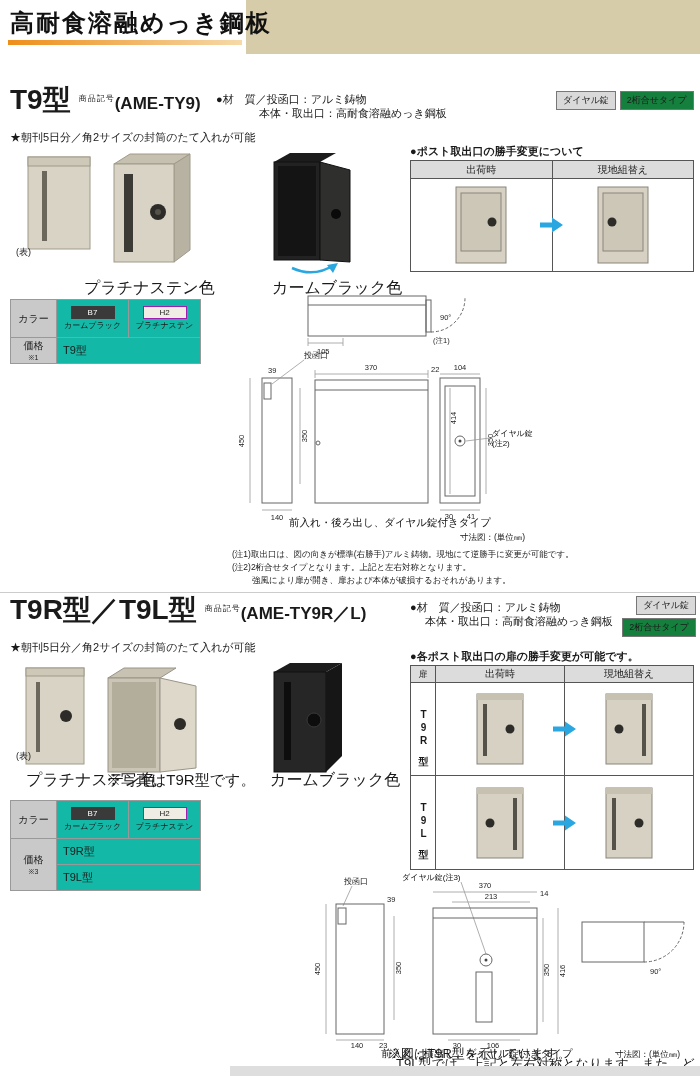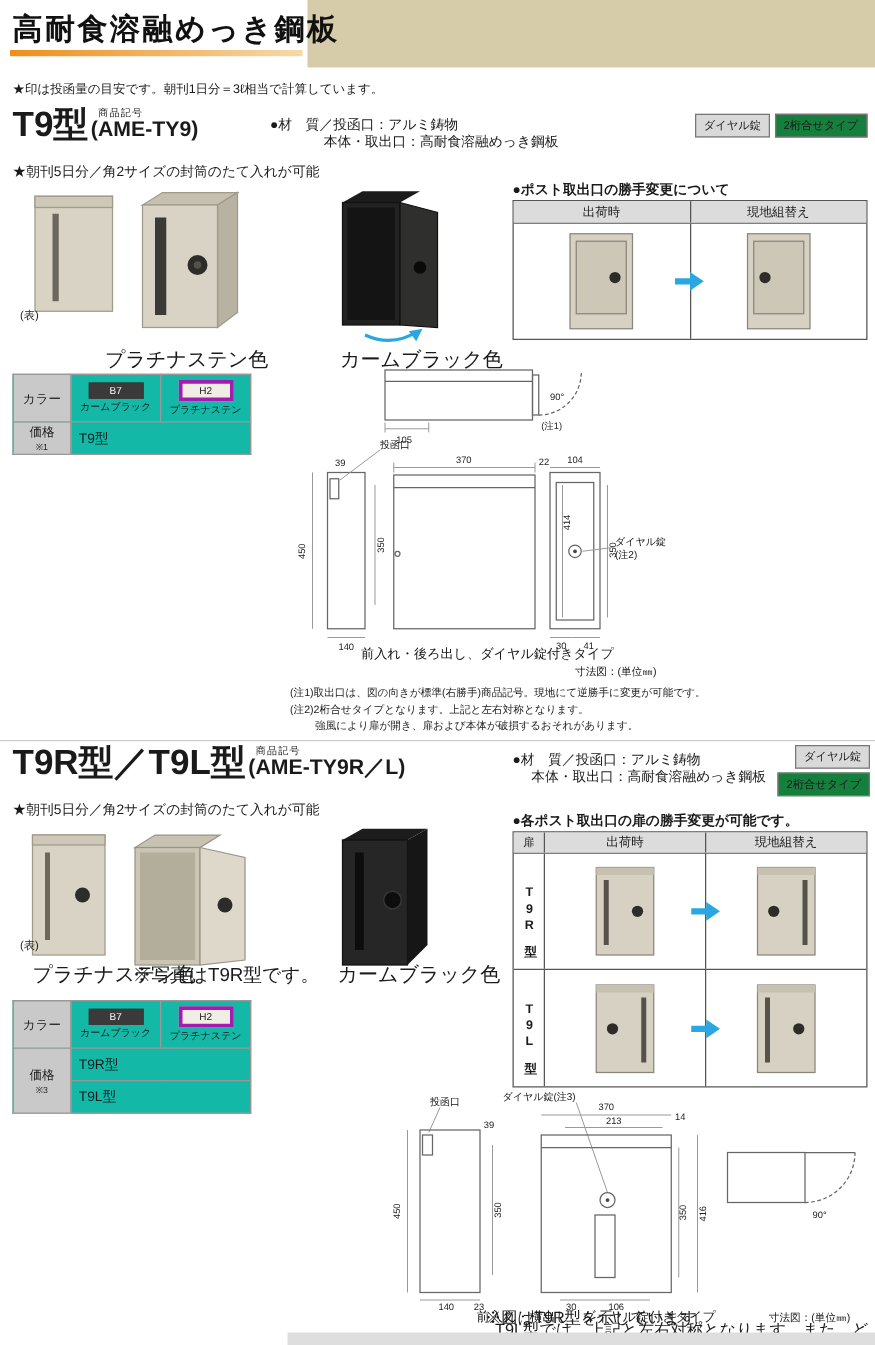--- a/index.html
+++ b/index.html
@@ -5,21 +5,21 @@
   *{margin:0;padding:0;box-sizing:border-box}
   body{font-family:"Liberation Sans",sans-serif;background:#9a9a9a}
   .page{position:relative;width:700px;height:1076px;background:#fff;margin:0 auto;overflow:hidden;color:#1a1a1a}
   .abs{position:absolute}
   .deco-top{left:246px;top:0;width:454px;height:54px;background:#d7cca9}
   .page-title{left:10px;top:7px;font-size:24px;font-weight:bold;letter-spacing:2px;color:#111}
   .title-rule{left:8px;top:40px;width:234px;height:5px;background:linear-gradient(90deg,#ee8e1a,#f6d9a8)}
   .top-note{left:10px;top:64px;font-size:10px}
   .sec-head{display:flex;align-items:flex-end;gap:2px}
   .sec-title{font-size:28px;font-weight:bold;line-height:1}
-  .code-wrap{display:inline-flex;flex-direction:column;line-height:1.1}
+  .code-wrap{display:inline-flex;flex-direction:row;line-height:1.1}
   .model-label{font-size:8px;letter-spacing:1px;padding-left:6px}
   .sec-code{font-size:17px;font-weight:bold}
   .mat{font-size:11px}
   .tags-row{display:flex;gap:4px}
   .tags-col{display:flex;flex-direction:column;gap:3px;align-items:flex-end}
   .tag{font-size:9px;border:1px solid #777;padding:2px 6px;white-space:nowrap;background:#15803d}
   .tag-dark{background:#d9d9d9}
   .feature{font-size:11px}
   .tiny-label{font-size:9px}
   .photo-label{font-size:16px}
@@ -44,21 +44,21 @@
   .vtext{writing-mode:vertical-rl;text-orientation:upright;font-size:10px;font-weight:bold;letter-spacing:2px}
   .h2-arrow{position:absolute;left:154px;top:50%;transform:translate(-50%,-50%)}
   .ctable{border-collapse:collapse;background:#14b8a6}
   .ctable th,.ctable td{border:1px solid #999}
   .thead{background:#c9c9c9;font-size:10px;font-weight:normal;width:46px;text-align:center}
   .crow1{height:38px}
   .crow2{height:26px}
   .ccell{width:72px;text-align:center;vertical-align:middle;padding:3px 3px}
   .chip{display:block;width:44px;margin:0 auto;font-size:8px;line-height:11px;text-align:center}
   .chip-dark{background:#3a3a3a;color:#fff;border:1px solid #3a3a3a}
-  .chip-light{background:#efede4;color:#222;border:3px solid #a21caf}
+  .chip-light{background:#efede4;color:#222;border:1px solid #a21caf}
   .chip-name{display:block;font-size:8px;margin-top:1px;white-space:nowrap}
   .price-note{display:block;font-size:7px}
   .pcell{font-size:11px;padding-left:6px}
   .notes{font-size:8.5px;line-height:1.5}
   .notes .indent{padding-left:20px}
   .divider{left:0;top:592px;width:700px;height:1px;background:#ccc}
   .bottom-note{font-size:10px;line-height:1.55;width:208px}
   .bottom-note2{font-size:13px;line-height:1.3}
   .bottom-strip{left:230px;top:1066px;width:470px;height:10px;background:#dedede}
   svg text{font-family:"Liberation Sans",sans-serif}
@@ -71,21 +71,20 @@
   .unit{font-size:8.5px;fill:#111}
 </style>
 </head>
 <body>
 
 <div class="page">
 
   <div class="abs deco-top"></div>
   <div class="abs page-title">高耐食溶融めっき鋼板</div>
   <div class="abs title-rule"></div>
-  <div class="abs top-note">★印は投函量の目安です。朝刊1日分＝3ℓ相当で計算しています。</div>
 
   <div class="abs sec-head" style="left:10px;top:86px">
     <span class="sec-title">T9型</span>
     <span class="code-wrap">
       <span class="model-label">商品記号</span>
       <span class="sec-code">(AME-TY9)</span>
     </span>
   </div>
   <div class="abs mat" style="left:216px;top:92px">●材　質／投函口：アルミ鋳物</div>
   <div class="abs mat" style="left:259px;top:106px">本体・取出口：高耐食溶融めっき鋼板</div>
@@ -226,21 +225,21 @@
       <text class="dim" text-anchor="middle" x="241" y="231">41</text>
       <text class="dimj" x="262" y="148">ダイヤル錠</text>
       <text class="dimj" x="262" y="158">(注2)</text>
       <line class="thin" x1="260" y1="150" x2="236" y2="153"></line>
     </g>
     <text class="cap" text-anchor="middle" x="160" y="238">前入れ・後ろ出し、ダイヤル錠付きタイプ</text>
     <text class="unit" x="230" y="252">寸法図：(単位㎜)</text>
   </svg>
 
   <div class="abs notes" style="left:232px;top:548px">
-    <div>(注1)取出口は、図の向きが標準(右勝手)商品記号。現地にて逆勝手に変更が可能です。</div>
+    <div>(注1)取出口は、図の向きが標準(右勝手)アルミ鋳物。現地にて逆勝手に変更が可能です。</div>
     <div>(注2)2桁合せタイプとなります。上記と左右対称となります。</div>
     <div class="indent">強風により扉が開き、扉および本体が破損するおそれがあります。</div>
   </div>
 
   <div class="abs divider"></div>
 
   <div class="abs sec-head" style="left:10px;top:596px">
     <span class="sec-title">T9R型／T9L型</span>
     <span class="code-wrap">
       <span class="model-label">商品記号</span>

